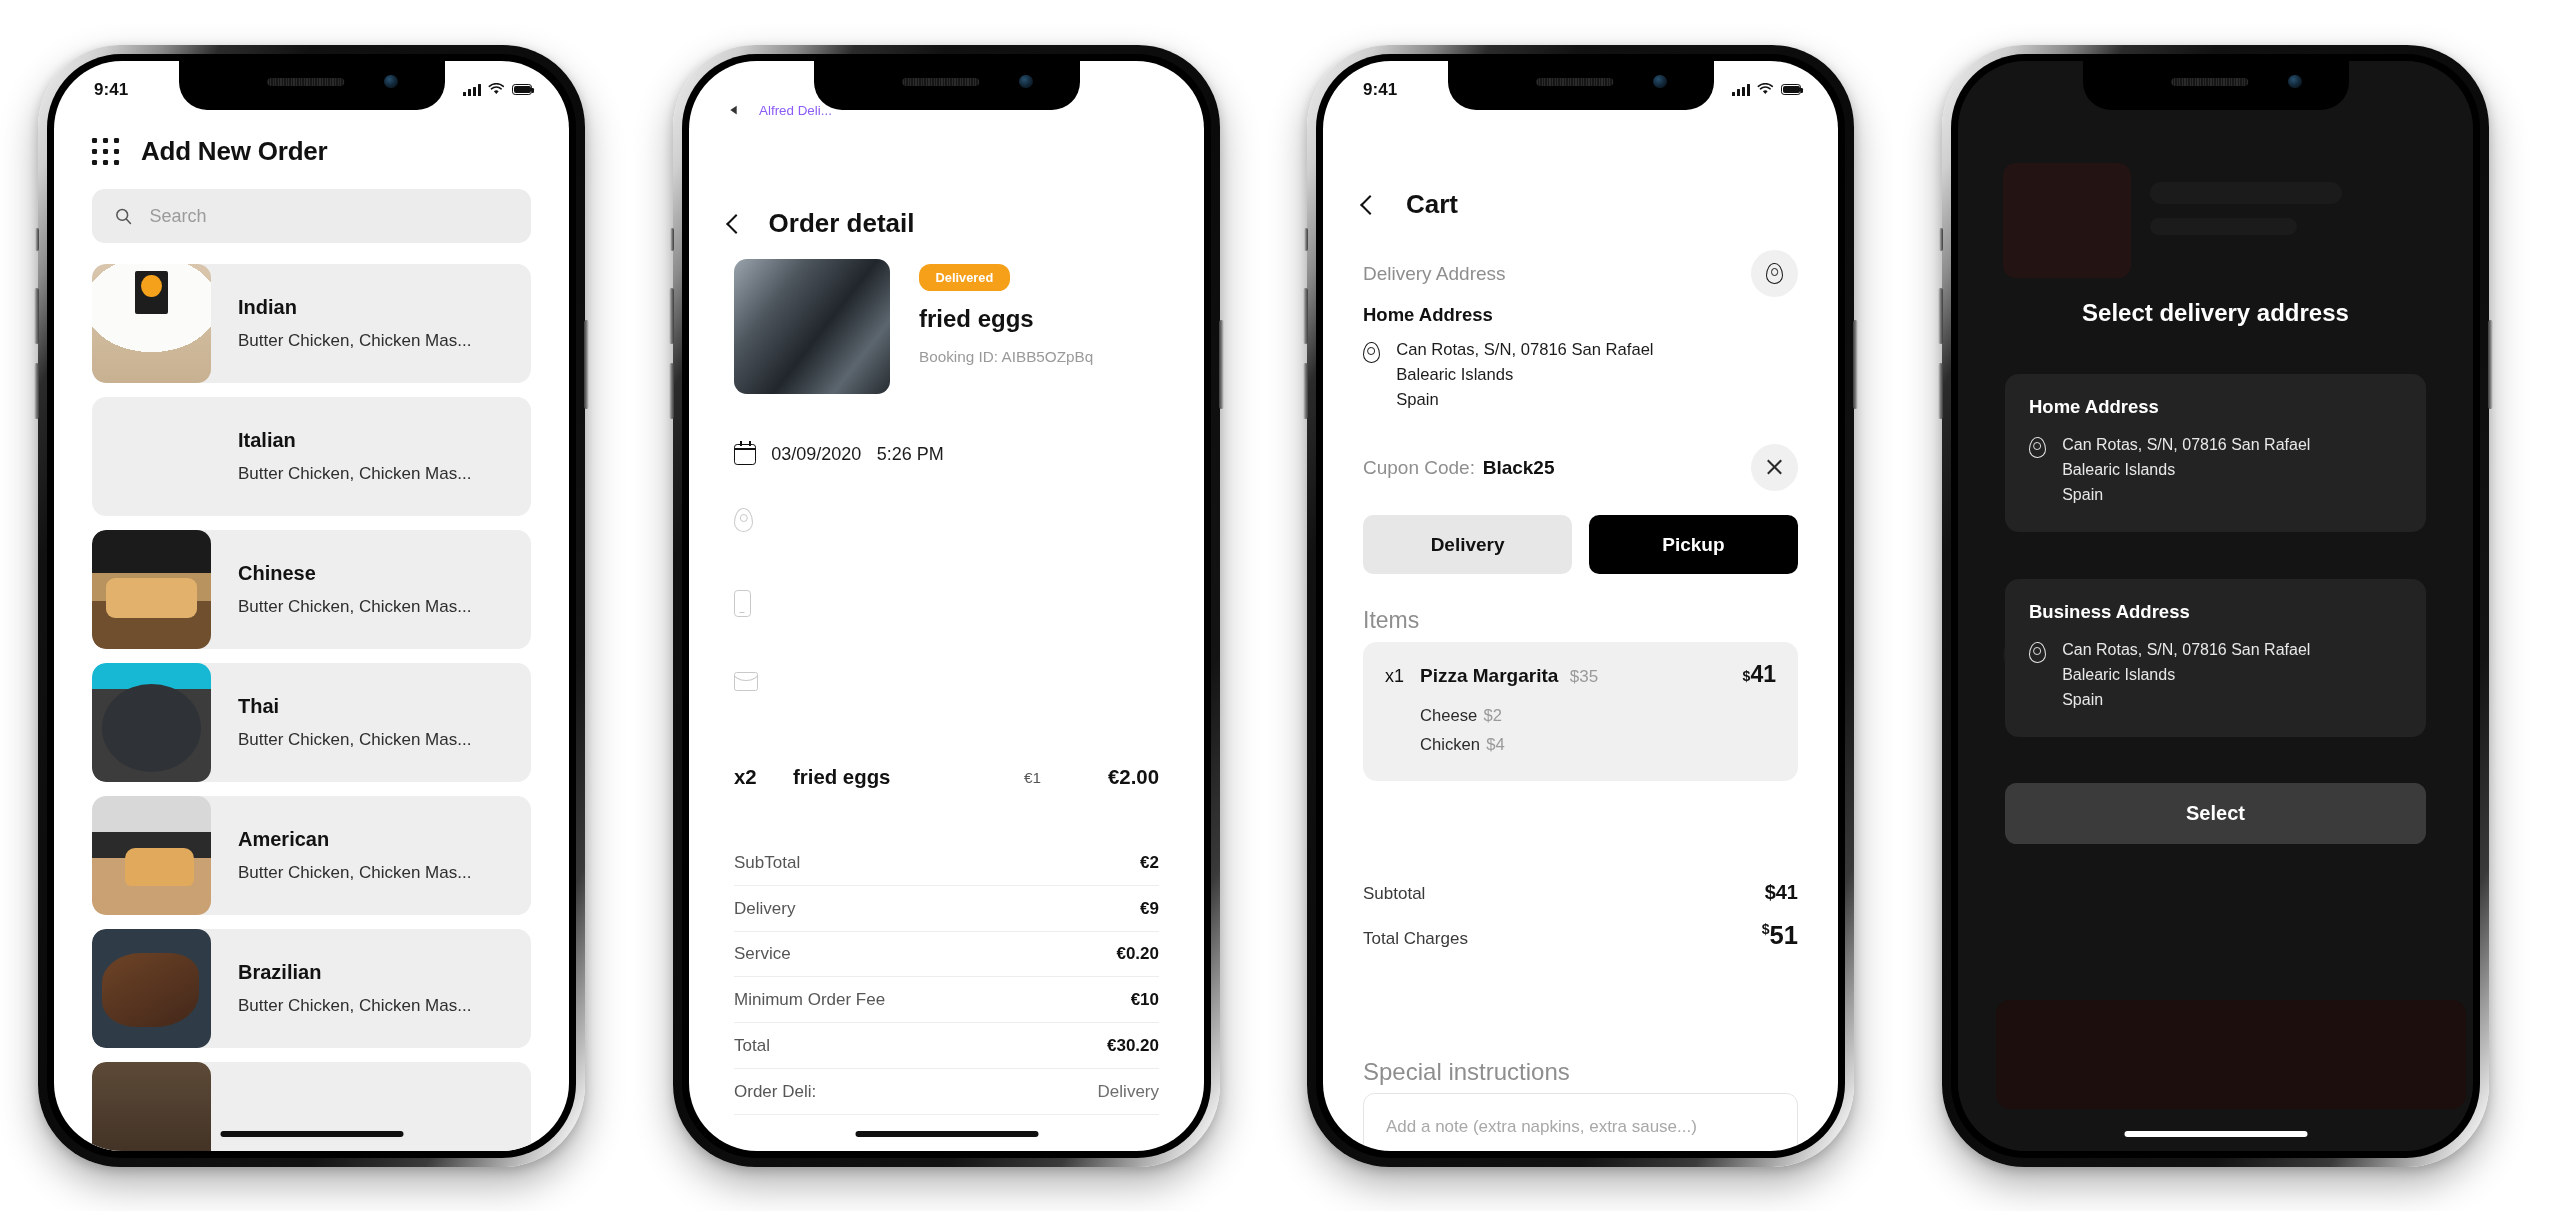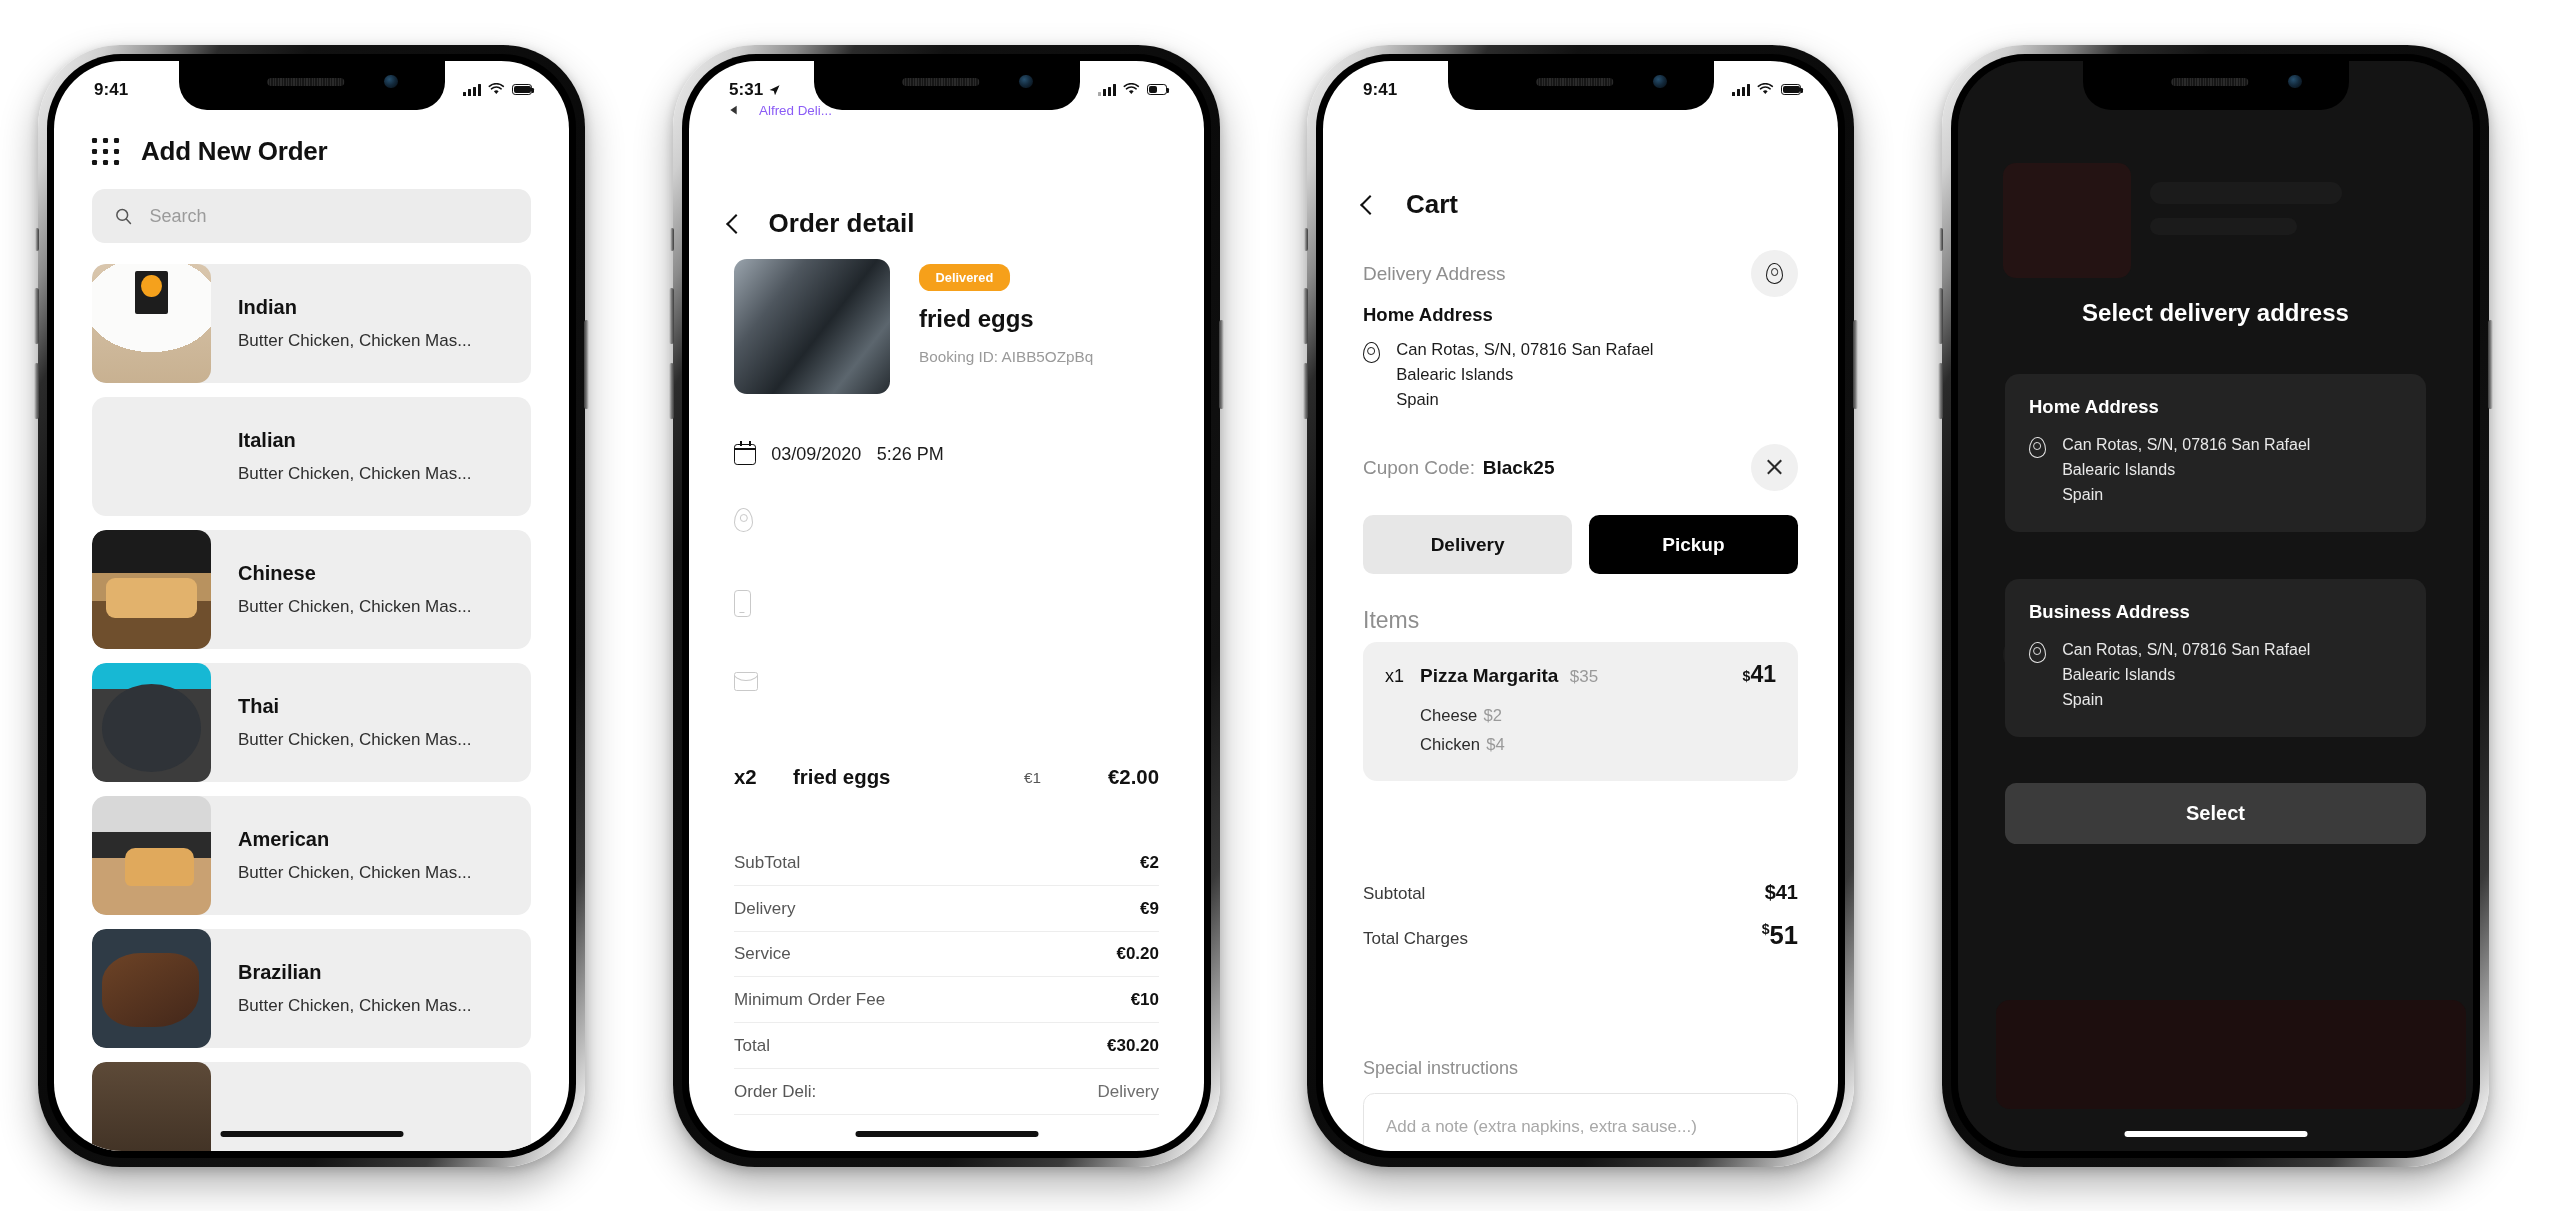--- a/index.html
+++ b/index.html
@@ -206,21 +206,21 @@
   .it-t sup{ font-size:14px; vertical-align:baseline; position:relative; top:-1.3px;}
   .it-sub{ margin-left:35px; margin-top:14px; font-size:16.6px; color:#2b2b2b; line-height:1.72; }
   .it-sub em{ font-style:normal; color:#9a9a9a; margin-left:6.4px; }
 
   .tot-row{ position:absolute; left:40px; right:40px; display:flex; justify-content:space-between; align-items:baseline; }
   .tot-l{ font-size:17px; color:#3a3a3a; }
   .tot-v{ font-size:20px; font-weight:700; color:#111; }
   .tot-v.big{ font-size:25.6px; }
   .tot-v sup{ font-size:14px; }
 
-  .note-lbl{ position:absolute; left:40px; font-size:18px; color:#8e8e8e; }
+  .note-lbl{ position:absolute; left:40px; font-size:24px; color:#8e8e8e; }
   .note-box{ position:absolute; left:40px; right:40px; height:96px; border:1.3px solid #e4e4e4; border-radius:11.5px;
              display:flex; align-items:flex-start; padding:23px 22px; }
   .note-ph{ font-size:17px; color:#a8a8a8; }
 
   
   .dim-bg{ position:absolute; inset:0; background:#141414; }
   .dim-ghost{ position:absolute; border-radius:12.8px; background:#1b1b1b; }
   .dim-red{ position:absolute; border-radius:14px; background:#1d0e0e; }
   .d-title{ position:absolute; left:0; right:0; text-align:center; font-size:24px; font-weight:700; color:#fff; }
   .d-card{ position:absolute; left:47px; right:47px; background:#232323; border-radius:14px; padding:22px 24px 24px; }
@@ -353,44 +353,20 @@
     <div class="btn-side btn-left-vdn"></div>
     <div class="btn-side btn-right-pw"></div>
     <div class="phone-inner">
       <div class="screen">
 
         <div class="notch">
           <div class="speaker"></div>
           <div class="cam"></div>
         </div>
 
-        <div class="statusbar">
-          <div class="sb-time">
-            <span>5:31</span>
-            <svg width="12.8" height="12.8" viewBox="0 0 20 20">
-              <path d="M18 2 L2.5 9.2 L9 11 L11 17.5 Z" fill="#111"></path>
-            </svg>
-          </div>
-          <div class="sb-right">
-            <span class="bars dim">
-                <i></i>
-                <i></i>
-                <i></i>
-                <i></i>
-              </span>
-            <svg width="16.6" height="12.8" viewBox="0 0 26 20">
-              <path d="M13 17.2 L9.3 12.9 A6.2 6.2 0 0 1 16.7 12.9 Z" fill="#111"></path>
-              <path d="M5.4 9.1 A11.6 11.6 0 0 1 20.6 9.1" stroke="#111" stroke-width="2.4" fill="none" stroke-linecap="round"></path>
-              <path d="M2 5.2 A16.5 16.5 0 0 1 24 5.2" stroke="#111" stroke-width="2.4" fill="none" stroke-linecap="round"></path>
-            </svg>
-            <span class="batt">
-                <i class="fill" style="width:8.3px"></i>
-              </span>
-          </div>
-        </div>
 
         <div class="sb-sub">
           <svg width="9" height="10.2" viewBox="0 0 14 16">
             <path d="M12 1 L2 8 L12 15 Z" fill="#333"></path>
           </svg>
           <span>Alfred Deli...</span>
         </div>
 
         <div class="nav">
           <span class="chev"></span>

